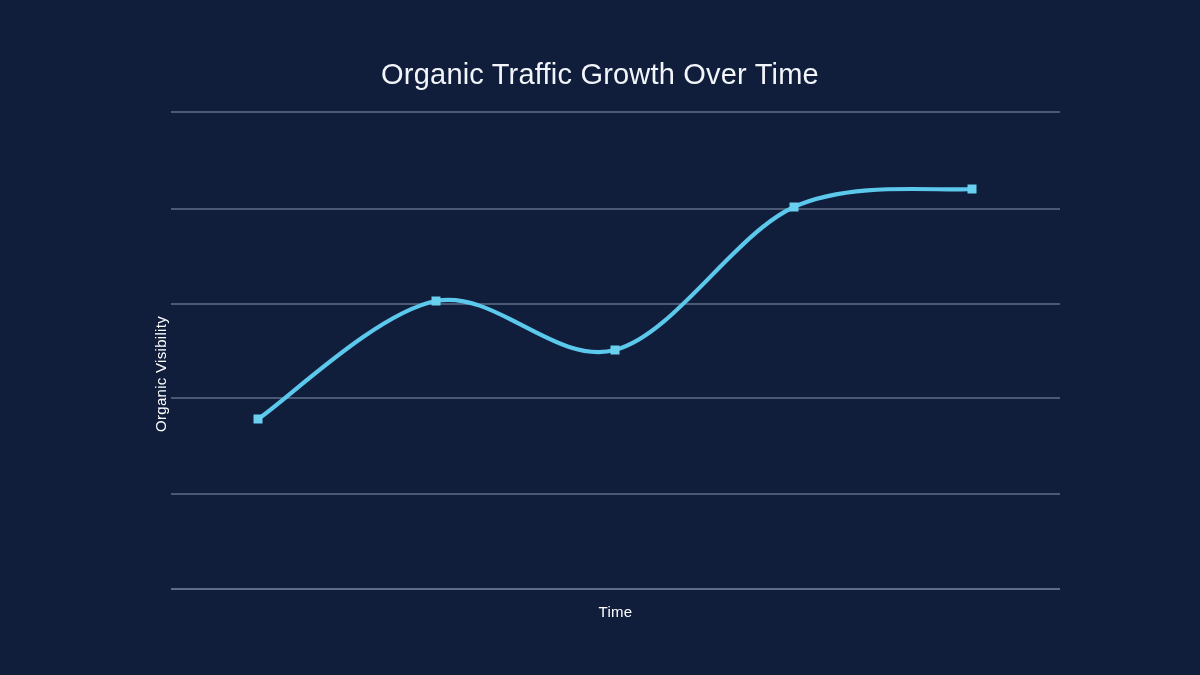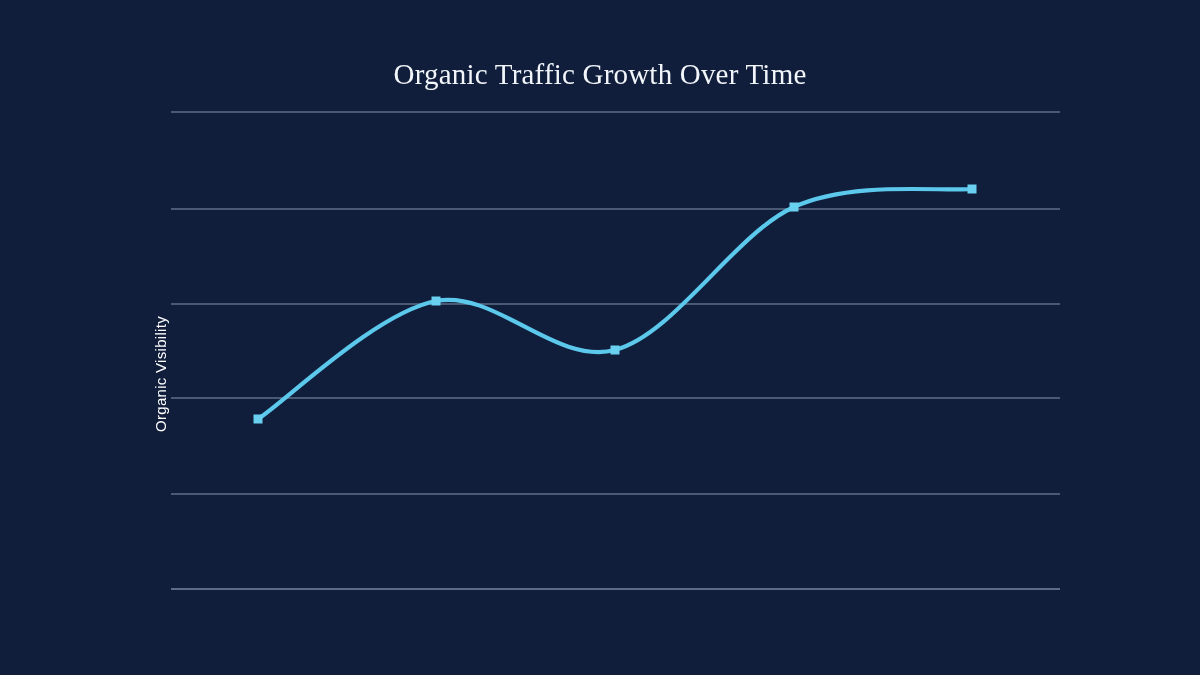--- a/index.html
+++ b/index.html
@@ -18,21 +18,21 @@
     height: 675px;
     background: #101e3c;
   }
   #chart-title {
     position: absolute;
     left: 0;
     top: 56px;
     width: 1200px;
     text-align: center;
     color: #f2f5fa;
-    font-family: Liberation Serif, serif;
+    font-family: Liberation Sans, sans-serif;
     font-size: 29px;
     font-weight: 300;
     letter-spacing: 0.2px;
     line-height: 36px;
     white-space: nowrap;
   }
   #plot-area {
     position: absolute;
     left: 171px;
     top: 108px;
@@ -120,14 +120,15 @@
         <rect class="series-marker" x="260.5" y="188.5" width="9" height="9" style="fill: rgb(106, 208, 240);"></rect>
         <rect class="series-marker" x="439.5" y="237.5" width="9" height="9" style="fill: rgb(106, 208, 240);"></rect>
         <rect class="series-marker" x="618.5" y="94.5" width="9" height="9" style="fill: rgb(106, 208, 240);"></rect>
         <rect class="series-marker" x="796.5" y="76.5" width="9" height="9" style="fill: rgb(106, 208, 240);"></rect>
       </svg>
 
   </div>
 
   <div id="y-axis-label" style="color: rgb(255, 255, 255);">Organic Visibility</div>
 
+  <div id="x-axis-label" style="color: rgb(255, 255, 255);">Time</div>
 
 </div>
 
 </body></html>

